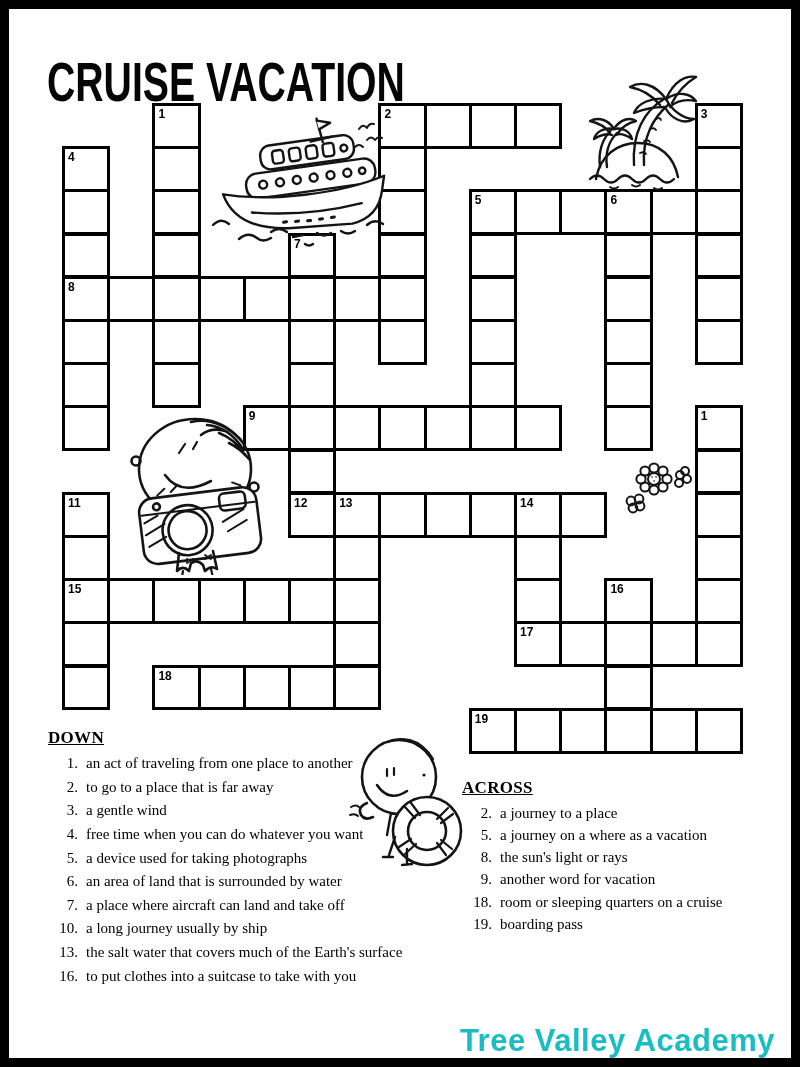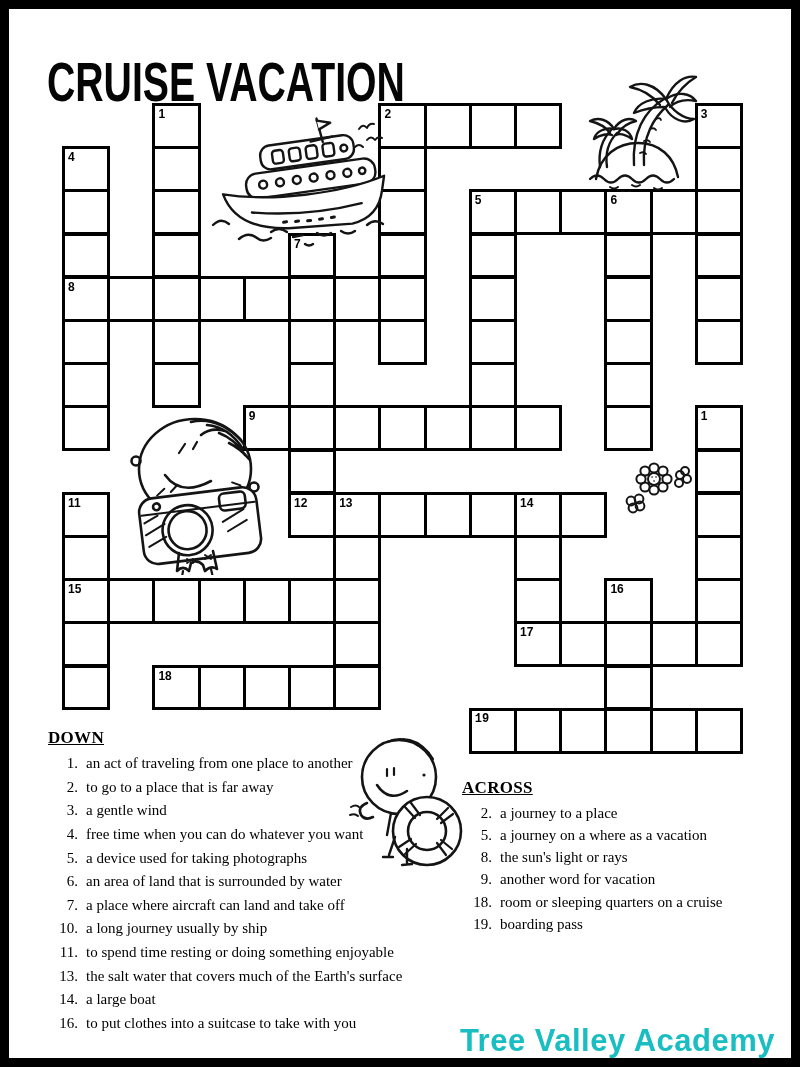--- a/index.html
+++ b/index.html
@@ -181,21 +181,21 @@
       <div class="cell" style="left: 632.8px; top: 518.4px;"></div>
       <div class="cell" style="left: 0px; top: 561.6px;"></div>
       <div class="cell" style="left: 90.4px; top: 561.6px;">
         <span class="cellnum">18</span>
       </div>
       <div class="cell" style="left: 135.6px; top: 561.6px;"></div>
       <div class="cell" style="left: 180.8px; top: 561.6px;"></div>
       <div class="cell" style="left: 226px; top: 561.6px;"></div>
       <div class="cell" style="left: 271.2px; top: 561.6px;"></div>
       <div class="cell" style="left: 542.4px; top: 561.6px;"></div>
-      <div class="cell" style="left: 406.8px; top: 604.8px; font-family: Liberation Mono, monospace;">
+      <div class="cell" style="left: 406.8px; top: 604.8px;">
         <span class="cellnum">19</span>
       </div>
       <div class="cell" style="left: 452px; top: 604.8px;"></div>
       <div class="cell" style="left: 497.2px; top: 604.8px;"></div>
       <div class="cell" style="left: 542.4px; top: 604.8px;"></div>
       <div class="cell" style="left: 587.6px; top: 604.8px;"></div>
       <div class="cell" style="left: 632.8px; top: 604.8px;"></div>
     </div>
 
   <div class="illus" style="left:200px;top:104px;width:190px;height:135px">
@@ -378,30 +378,22 @@
         </div>
         <div class="clue">
           <span class="clue-num">7.</span>
           <span class="clue-text">a place where aircraft can land and take off</span>
         </div>
         <div class="clue">
           <span class="clue-num">10.</span>
           <span class="clue-text">a long journey usually by ship</span>
         </div>
         <div class="clue">
-          <span class="clue-num">11.</span>
-          <span class="clue-text">to spend time resting or doing something enjoyable</span>
-        </div>
-        <div class="clue">
           <span class="clue-num">13.</span>
           <span class="clue-text">the salt water that covers much of the Earth's surface</span>
-        </div>
-        <div class="clue">
-          <span class="clue-num">14.</span>
-          <span class="clue-text">a large boat</span>
         </div>
         <div class="clue">
           <span class="clue-num">16.</span>
           <span class="clue-text">to put clothes into a suitcase to take with you</span>
         </div>
       </div>
   </div>
 
   <div class="clues clues-across">
     <h2>ACROSS</h2>

